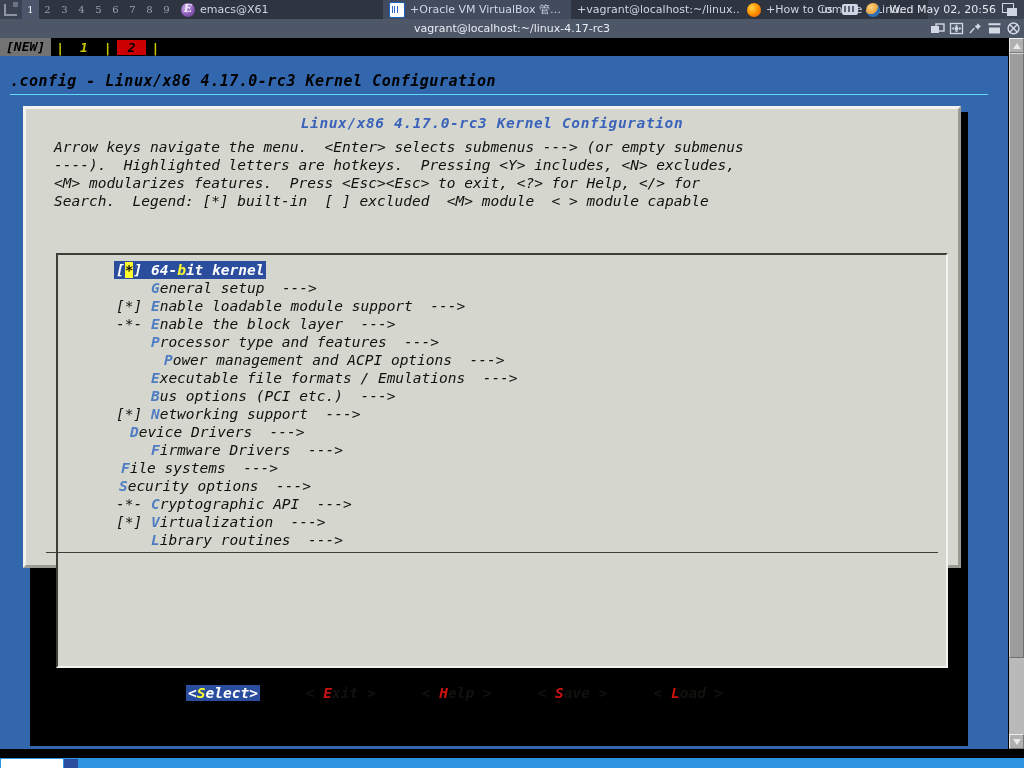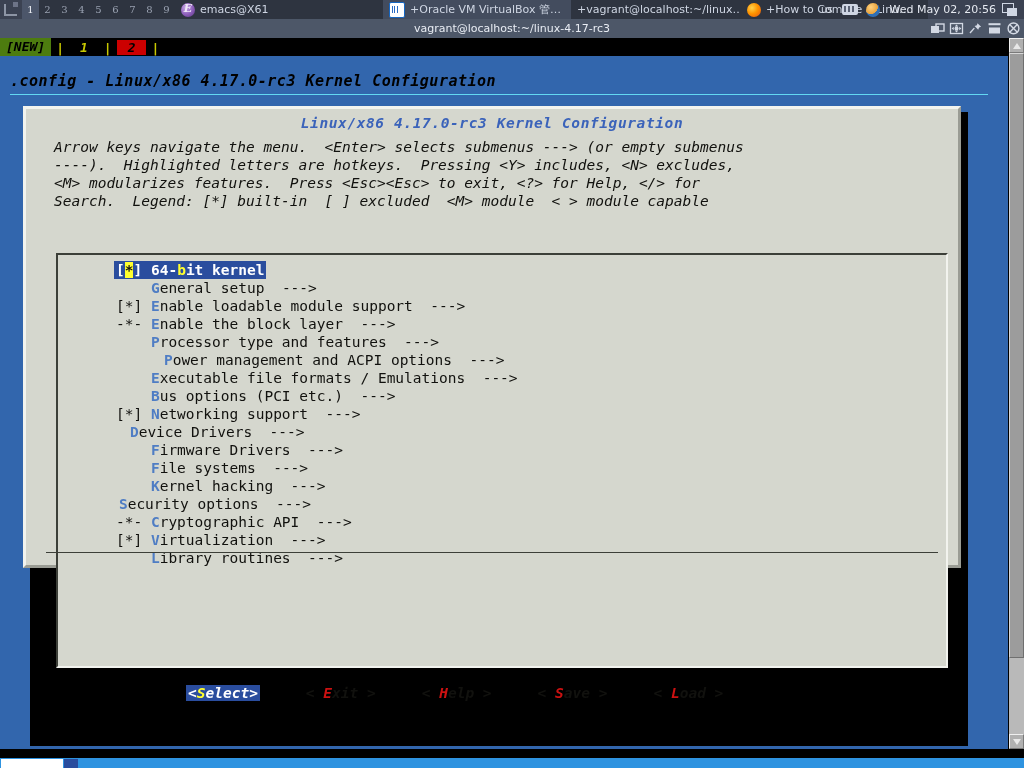--- a/index.html
+++ b/index.html
@@ -77,21 +77,21 @@
     position:absolute;left:0;top:38px;width:1008px;height:711px;
     background:#000;overflow:hidden;
   }
   .tabbar{
     position:absolute;left:0;top:0;height:18px;width:100%;
     background:#000;display:flex;align-items:center;
     font-family:"DejaVu Sans Mono","Liberation Mono",monospace;
     font-size:13px;font-style:italic;font-weight:bold;
   }
   .tabbar .tab{height:18px;line-height:18px;padding:0 6px;white-space:pre;}
-  .tab-new{background:#4d7c0f;color:#000;}
+  .tab-new{background:#737373;color:#000;}
   .tab-sep{color:#c8c800;background:#000;padding:0 5px;}
   .tab-n{color:#c8c800;background:#000;padding:0 11px;}
   .tab-a{color:#000;background:#cc0000;padding:0 11px;}
 
   
   .app{
     position:absolute;left:0;top:18px;width:1008px;height:693px;
     background:#3266ad;
   }
   .hdrline{
@@ -125,21 +125,21 @@
   .listbox{
     position:absolute;left:20px;top:138px;right:0px;height:415px;
     background:#d5d7ce;
     border-top:2px solid #3c3f38;border-left:2px solid #3c3f38;
     border-right:2px solid #f2f3ee;border-bottom:2px solid #f2f3ee;
     box-sizing:border-box;overflow:hidden;
   }
   .menu{padding:6px 0 0 0;}
   .mrow{
     height:18px;line-height:18px;white-space:pre;font-size:14.5px;
-    color:#11110e;padding-left:58px;
+    font-style:italic;color:#11110e;padding-left:58px;
   }
   .mrow .flag{color:#11110e;}
   .mrow .hot{color:#4f7dc4;font-weight:bold;}
   .mrow .lbl{color:#11110e;}
   .mrow .arrow{color:#11110e;}
   .mrow.sel{padding-left:0;}
   .mrow.sel .selbox{
     display:inline-block;background:#2a4d9e;color:#ffffff;font-weight:bold;
     padding:0 2px;margin-left:56px;
   }
@@ -300,22 +300,21 @@
                 <div class="mrow" style="padding-left: 58px;"><span class="flag">    </span><span class="lbl"></span><span class="hot">G</span><span class="lbl">eneral setup</span><span class="arrow">  ---&gt;</span></div>
                 <div class="mrow" style="padding-left: 58px;"><span class="flag">[*] </span><span class="lbl"></span><span class="hot">E</span><span class="lbl">nable loadable module support</span><span class="arrow">  ---&gt;</span></div>
                 <div class="mrow" style="padding-left: 58px;"><span class="flag">-*- </span><span class="lbl"></span><span class="hot">E</span><span class="lbl">nable the block layer</span><span class="arrow">  ---&gt;</span></div>
                 <div class="mrow" style="padding-left: 58px;"><span class="flag">    </span><span class="lbl"></span><span class="hot">P</span><span class="lbl">rocessor type and features</span><span class="arrow">  ---&gt;</span></div>
                 <div class="mrow" style="padding-left: 58px; margin-left: 13px;"><span class="flag">    </span><span class="lbl"></span><span class="hot">P</span><span class="lbl">ower management and ACPI options</span><span class="arrow">  ---&gt;</span></div>
                 <div class="mrow" style="padding-left: 58px;"><span class="flag">    </span><span class="lbl"></span><span class="hot">E</span><span class="lbl">xecutable file formats / Emulations</span><span class="arrow">  ---&gt;</span></div>
                 <div class="mrow" style="padding-left: 58px;"><span class="flag">    </span><span class="lbl"></span><span class="hot">B</span><span class="lbl">us options (PCI etc.)</span><span class="arrow">  ---&gt;</span></div>
                 <div class="mrow" style="padding-left: 58px;"><span class="flag">[*] </span><span class="lbl"></span><span class="hot">N</span><span class="lbl">etworking support</span><span class="arrow">  ---&gt;</span></div>
                 <div class="mrow" style="padding-left: 37px;"><span class="flag">    </span><span class="lbl"></span><span class="hot">D</span><span class="lbl">evice Drivers</span><span class="arrow">  ---&gt;</span></div>
                 <div class="mrow" style="padding-left: 58px;"><span class="flag">    </span><span class="lbl"></span><span class="hot">F</span><span class="lbl">irmware Drivers</span><span class="arrow">  ---&gt;</span></div>
-                <div class="mrow" style="padding-left: 58px;"><span class="flag">    </span><span class="lbl"></span><span class="hot">F</span><span class="lbl">ile systems</span><span class="arrow">  ---&gt;</span></div>
-                <div class="mrow" style="padding-left: 58px;"><span class="flag">    </span><span class="lbl"></span><span class="hot">K</span><span class="lbl">ernel hacking</span><span class="arrow">  ---&gt;</span></div>
+                <div class="mrow" style="padding-left: 28px;"><span class="flag">    </span><span class="lbl"></span><span class="hot">F</span><span class="lbl">ile systems</span><span class="arrow">  ---&gt;</span></div>
                 <div class="mrow" style="padding-left: 26px;"><span class="flag">    </span><span class="lbl"></span><span class="hot">S</span><span class="lbl">ecurity options</span><span class="arrow">  ---&gt;</span></div>
                 <div class="mrow" style="padding-left: 58px;"><span class="flag">-*- </span><span class="lbl"></span><span class="hot">C</span><span class="lbl">ryptographic API</span><span class="arrow">  ---&gt;</span></div>
                 <div class="mrow" style="padding-left: 58px;"><span class="flag">[*] </span><span class="lbl"></span><span class="hot">V</span><span class="lbl">irtualization</span><span class="arrow">  ---&gt;</span></div>
                 <div class="mrow" style="padding-left: 58px;"><span class="flag">    </span><span class="lbl"></span><span class="hot">L</span><span class="lbl">ibrary routines</span><span class="arrow">  ---&gt;</span></div>
               </div>
           </div>
 
           <div class="buttons" id="buttons"><span class="btn active"><span>&lt;</span><span class="k">S</span><span>elect</span><span>&gt;</span></span><span class="btn"><span>&lt; </span><span class="k">E</span><span>xit</span><span> &gt;</span></span><span class="btn"><span>&lt; </span><span class="k">H</span><span>elp</span><span> &gt;</span></span><span class="btn"><span>&lt; </span><span class="k">S</span><span>ave</span><span> &gt;</span></span><span class="btn"><span>&lt; </span><span class="k">L</span><span>oad</span><span> &gt;</span></span></div>
           <div class="dlgbot"></div>
         </div>

